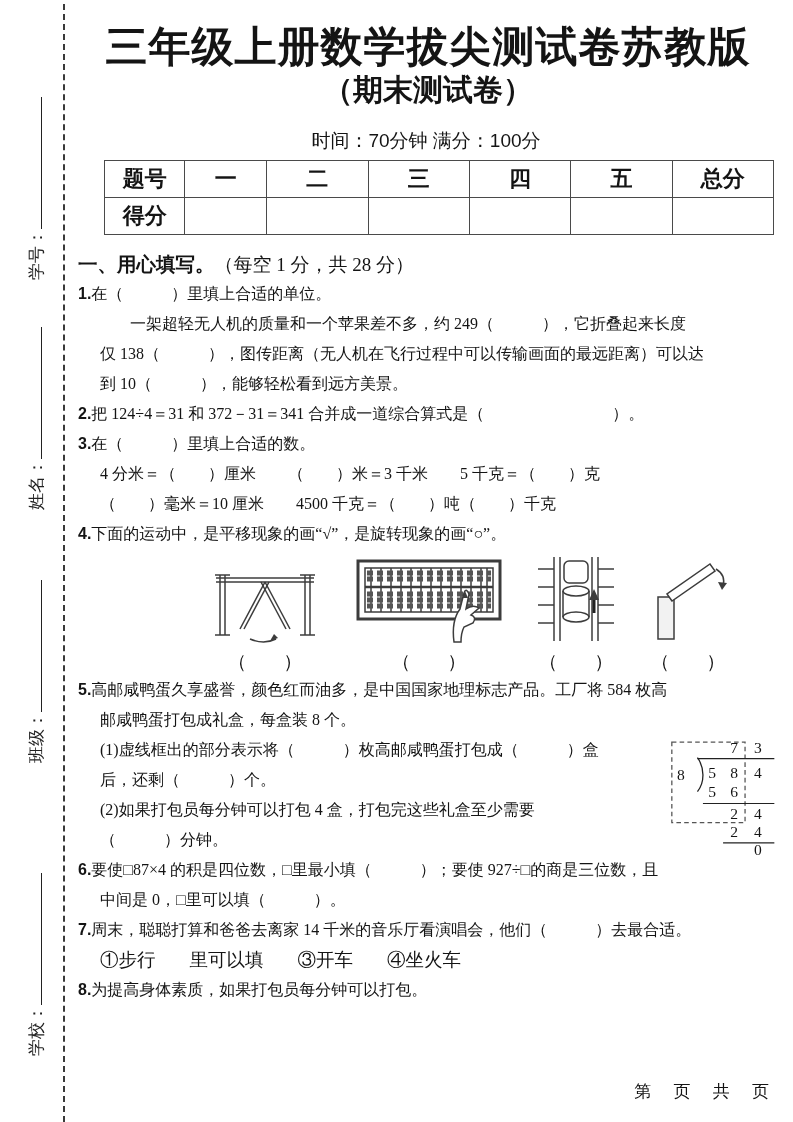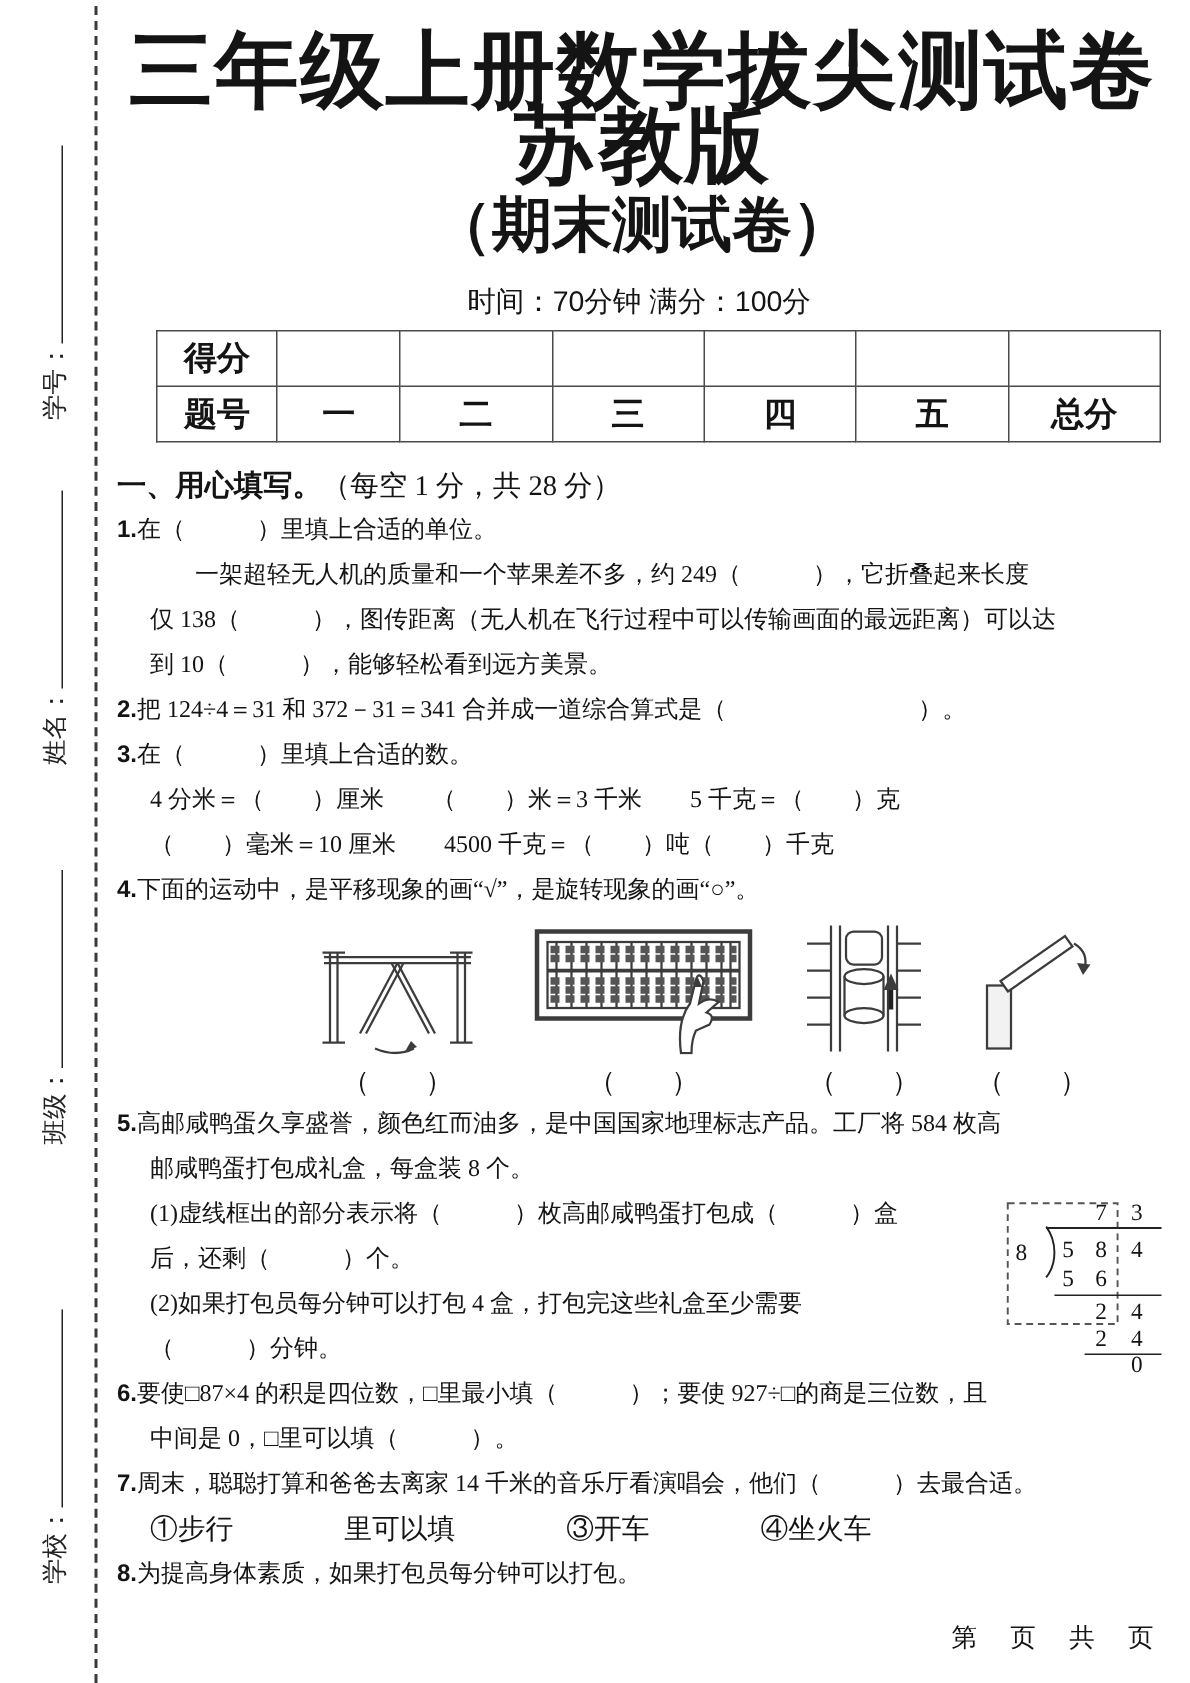--- a/index.html
+++ b/index.html
@@ -6,23 +6,23 @@
   .page{position:relative;width:793px;height:1122px;background:#fff;overflow:hidden;
         font-family:"Liberation Serif","DejaVu Serif",serif;color:#141414;}
   
   .side-dash{position:absolute;left:63px;top:4px;bottom:0;width:0;border-left:2.5px dashed #3a3a3a;}
   .side-field{position:absolute;width:200px;height:26px;transform:rotate(-90deg);
               font-size:17px;white-space:nowrap;color:#222;}
   .side-line{display:inline-block;width:132px;border-bottom:1.6px solid #222;height:14px;vertical-align:baseline;}
   
   .main{position:absolute;left:78px;top:0;width:700px;}
   .title{margin-top:22px;text-align:center;font-family:"Liberation Sans","DejaVu Sans",sans-serif;
-         font-weight:bold;font-size:56px;letter-spacing:1px;line-height:50px;}
-  .subtitle{margin-top:10px;text-align:center;font-family:"Liberation Sans","DejaVu Sans",sans-serif;
-            font-weight:bold;font-size:40px;line-height:36px;}
+         font-weight:bold;font-size:42px;letter-spacing:1px;line-height:50px;}
+  .subtitle{text-align:center;font-family:"Liberation Sans","DejaVu Sans",sans-serif;
+            font-weight:bold;font-size:30px;line-height:36px;}
   .meta{margin-top:20px;text-align:center;padding-right:4px;font-size:19px;
         font-family:"Liberation Sans","DejaVu Sans",sans-serif;}
   table.score{border-collapse:collapse;table-layout:fixed;width:670px;margin:6px 0 0 26px;}
   table.score td{border:1.6px solid #4a4a4a;height:36px;text-align:center;
                  font-size:22px;font-weight:bold;padding:0;}
   td.c0{width:12%;} td.c1{width:12.2%;} td.cn{width:15.16%;}
   
   .sec-head{margin-top:15px;font-size:19px;line-height:28px;white-space:pre-wrap;}
   .sec-head b{font-family:"Liberation Sans","DejaVu Sans",sans-serif;font-size:19.5px;}
   .line{min-height:30px;line-height:30px;font-size:16px;white-space:pre-wrap;}
@@ -35,21 +35,21 @@
   .fig svg{display:block;margin:0 auto;}
   .fig .ans{margin-top:8px;font-size:18.5px;line-height:22px;}
   svg .ln{stroke:#3c3c3c;stroke-width:1.5;fill:none;}
   svg .lnth{stroke:#3c3c3c;stroke-width:3;fill:none;}
   svg .fill{fill:#3c3c3c;stroke:none;}
   svg .bead{stroke:#555;stroke-width:5;fill:none;}
   
   .division{float:right;width:108px;margin:2px 0 4px 8px;}
   .division text{font-size:17px;font-family:"Liberation Serif","DejaVu Serif",serif;fill:#141414;}
   
-  .optrow{display:flex;gap:74px;padding-left:22px;min-height:30px;line-height:30px;font-size:18.5px;}
+  .optrow{display:flex;gap:34px;padding-left:22px;min-height:30px;line-height:30px;font-size:18.5px;}
   .footer{position:absolute;left:78px;top:1080px;width:700px;text-align:right;
           font-size:17px;letter-spacing:9px;}
 </style>
 </head>
 <body>
 
 <div class="page">
 
   <div class="side-dash"></div>
   <div class="side-field" style="left:-62px;top:167px;">
@@ -66,36 +66,36 @@
   </div>
 
   <div class="main">
     <div class="title">三年级上册数学拔尖测试卷苏教版</div>
     <div class="subtitle">（期末测试卷）</div>
     <div class="meta">时间：70分钟  满分：100分</div>
 
     <table class="score">
       <tbody>
           <tr>
-        <td class="c0">得分</td>
-        <td class="c1"></td>
-        <td class="cn"></td>
-        <td class="cn"></td>
-        <td class="cn"></td>
-        <td class="cn"></td>
-        <td class="cn"></td>
-      </tr>
-      <tr>
         <td class="c0">题号</td>
         <td class="c1">一</td>
         <td class="cn">二</td>
         <td class="cn">三</td>
         <td class="cn">四</td>
         <td class="cn">五</td>
         <td class="cn">总分</td>
+      </tr>
+      <tr>
+        <td class="c0">得分</td>
+        <td class="c1"></td>
+        <td class="cn"></td>
+        <td class="cn"></td>
+        <td class="cn"></td>
+        <td class="cn"></td>
+        <td class="cn"></td>
       </tr>
     </tbody>
       </table>
 
     <div class="sec-head"><b>一、用心填写。</b><span>（每空 1 分，共 28 分）</span></div>
 
     <div class="line"><span class="qnum">1.</span><span>在（　　　）里填上合适的单位。</span></div>
     <div class="line cont2">一架超轻无人机的质量和一个苹果差不多，约 249（　　　），它折叠起来长度</div>
     <div class="line cont">仅 138（　　　），图传距离（无人机在飞行过程中可以传输画面的最远距离）可以达</div>
     <div class="line cont">到 10（　　　），能够轻松看到远方美景。</div>

